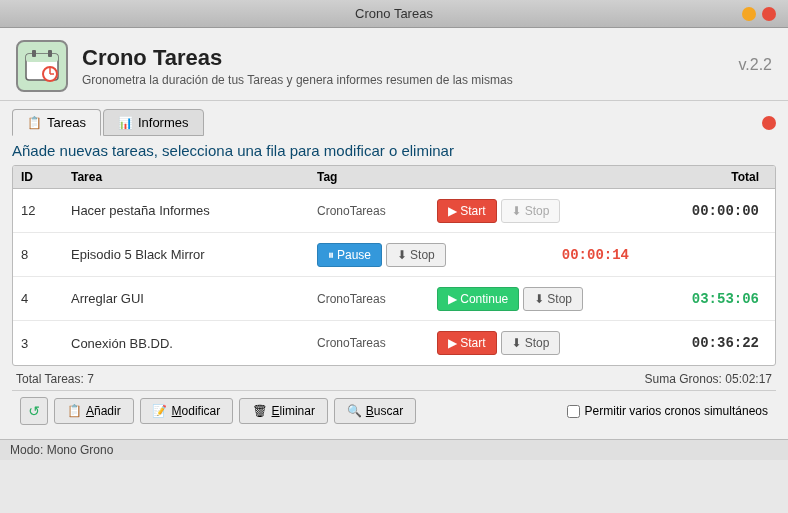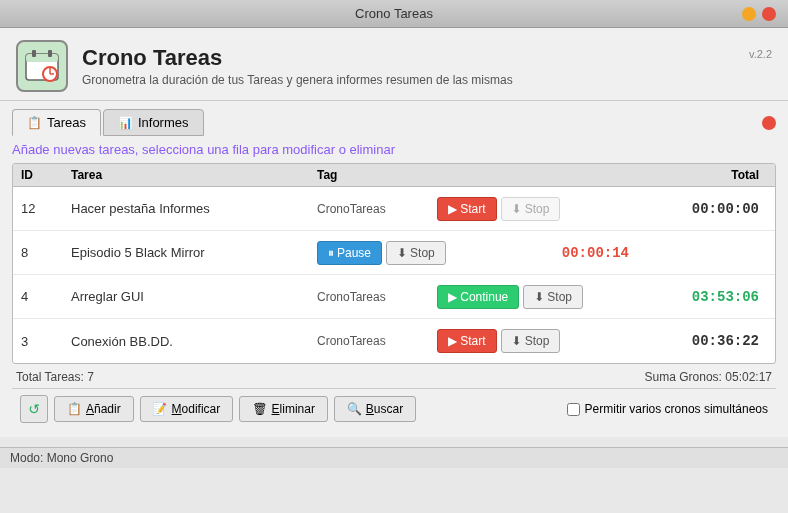--- a/index.html
+++ b/index.html
@@ -67,24 +67,24 @@
       font-weight: bold;
       color: #222;
     }
     .app-header-text p {
       font-size: 12px;
       color: #555;
       margin-top: 2px;
     }
     .version {
       margin-left: auto;
-      font-size: 11px;
+      font-size: 16px;
       color: #888;
       align-self: flex-start;
-      margin-top: 8px;
+      margin-top: 16px;
       text-align: center;
     }
 
     .main-content {
       background: #f0f0f0;
       padding: 8px 12px;
     }
 
     .tabs-bar {
       display: flex;
@@ -111,22 +111,22 @@
     .tab-icon { font-size: 12px; }
     .record-dot {
       margin-left: auto;
       width: 14px;
       height: 14px;
       background: #e74c3c;
       border-radius: 50%;
     }
 
     .hint-text {
-      font-size: 13px;
-      color: #8b5cf6;
+      font-size: 15px;
+      color: #0c4a6e;
       margin-bottom: 6px;
     }
 
     .table-container {
       background: white;
       border: 1px solid #bbb;
       border-radius: 3px;
       overflow: hidden;
     }
     .table-header {
@@ -271,21 +271,20 @@
       margin-left: auto;
       font-size: 12px;
     }
 
     .status-bar {
       background: #e0e0e0;
       border-top: 1px solid #bbb;
       padding: 3px 10px;
       font-size: 12px;
       color: #444;
-      margin-top: 10px;
     }
 
     .scrollbar-area {
       overflow-y: auto;
       max-height: 190px;
     }
     .scrollbar-area::-webkit-scrollbar { width: 12px; }
     .scrollbar-area::-webkit-scrollbar-track { background: #f0f0f0; }
     .scrollbar-area::-webkit-scrollbar-thumb { background: #bbb; border-radius: 3px; }
   </style>

